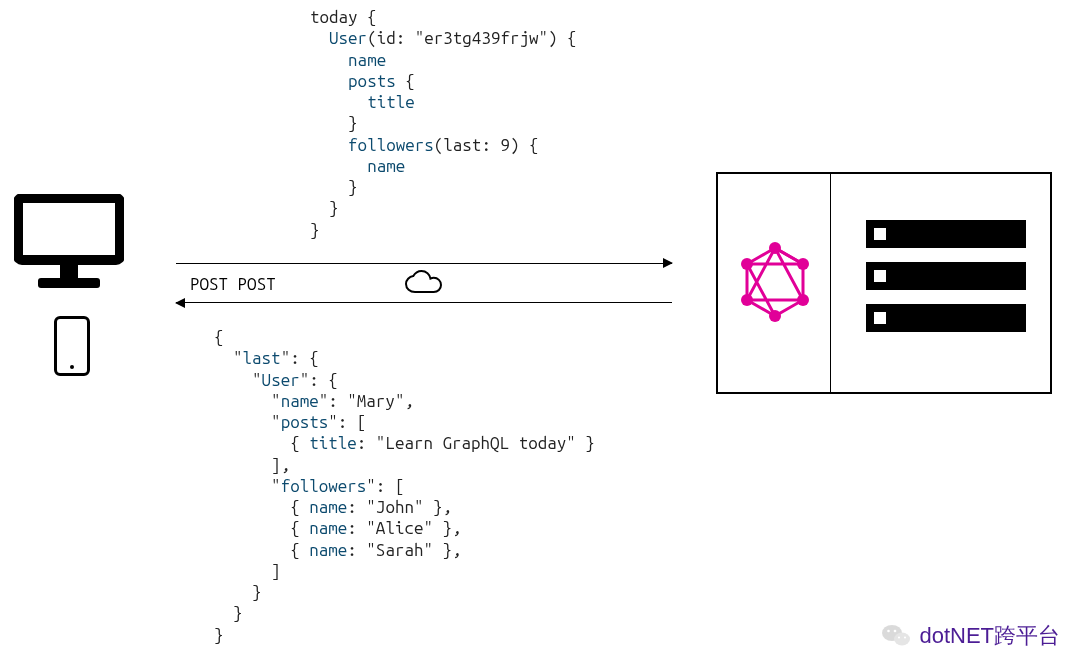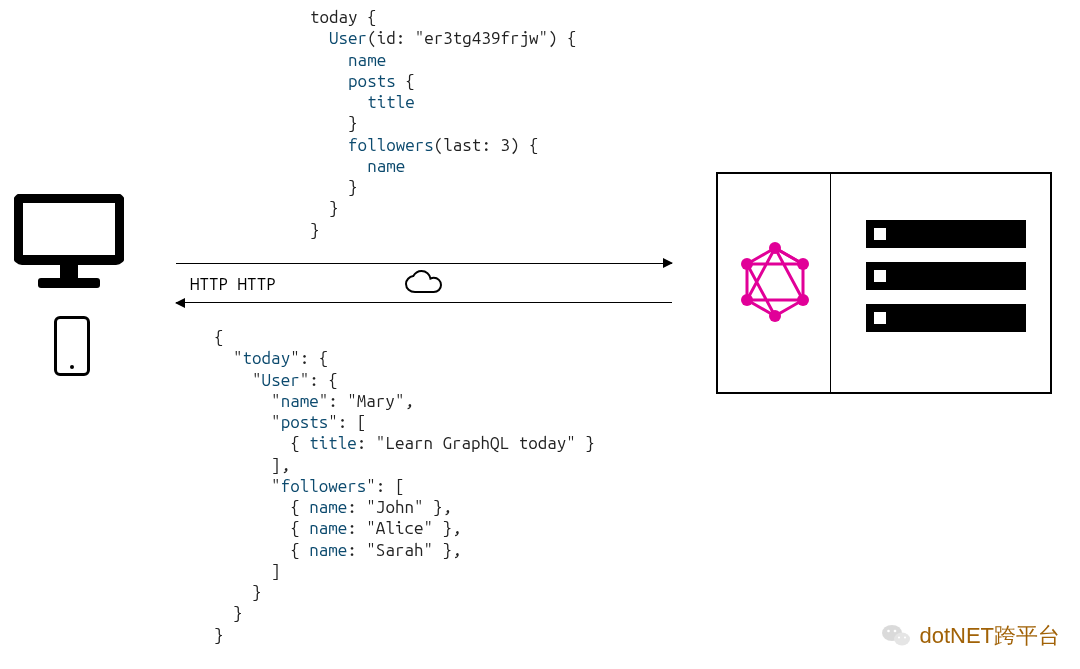--- a/index.html
+++ b/index.html
@@ -44,21 +44,21 @@
 
   
   .server-box { position:absolute; left:716px; top:172px; width:336px; height:222px; border:2px solid #000; }
   .server-box-divider { position:absolute; left:112px; top:0; bottom:0; width:1px; background:#000; }
   .graphql-logo { position:absolute; left:22px; top:68px; }
   .db-stack { position:absolute; right:24px; top:46px; display:flex; flex-direction:column; gap:14px; }
   .db-bar { width:160px; height:28px; background:#000; position:relative; }
   .db-bar::before { content:""; position:absolute; left:8px; top:50%; transform:translateY(-50%); width:12px; height:12px; background:#fff; }
 
   
-  .watermark { position:absolute; right:20px; bottom:18px; display:flex; align-items:center; gap:8px; color:#a16207; font-family: -apple-system, Arial, "Microsoft YaHei", sans-serif; font-size:22px; }
+  .watermark { position:absolute; right:20px; bottom:18px; display:flex; align-items:center; gap:8px; color:#4c1d95; font-family: -apple-system, Arial, "Microsoft YaHei", sans-serif; font-size:22px; }
   .watermark svg { opacity:0.55; }
 </style>
 </head>
 <body>
 
 <div class="stage">
 
   <div class="clients">
     <svg class="monitor-svg" width="110" height="100" viewBox="0 0 110 100">
       <rect x="4" y="4" width="102" height="62" rx="4" fill="none" stroke="#000" stroke-width="10"></rect>
@@ -67,41 +67,41 @@
     </svg>
     <div class="phone"></div>
   </div>
 
   <pre class="code query"><span>today {</span>
 <span>  </span><span class="kw-green">User</span><span>(id: "er3tg439frjw") {</span>
 <span>    </span><span class="kw-green">name</span>
 <span>    </span><span class="kw-green">posts</span><span> {</span>
 <span>      </span><span class="kw-green">title</span>
 <span>    }</span>
-<span>    </span><span class="kw-green">followers</span><span>(last: 3) {</span>
+<span>    </span><span class="kw-green">followers</span><span>(last: 9) {</span>
 <span>      </span><span class="kw-green">name</span>
 <span>    }</span>
 <span>  }</span>
 <span>}</span></pre>
 
   <div class="arrows">
     <div class="arrow-line arrow-top">
         <div class="arrow-head-r"></div>
       </div>
     <div class="arrow-line arrow-bot">
         <div class="arrow-head-l"></div>
       </div>
-    <div class="http-label">HTTP HTTP</div>
+    <div class="http-label">POST POST</div>
     <svg class="cloud" width="42" height="26" viewBox="0 0 42 26">
       <path d="M12 22c-5 0-9-3.5-9-8 0-4 3.2-7.3 7.3-7.9C12 3 15 1 18.5 1c4.6 0 8.4 3.3 9 7.6 1-.5 2.1-.8 3.3-.8 4 0 7.2 3.1 7.2 7.1S34.8 22 30.8 22H12z" fill="none" stroke="#000" stroke-width="2"></path>
     </svg>
   </div>
 
   <pre class="code response"><span>{</span>
-<span>  "</span><span class="kw-green">today</span><span>": {</span>
+<span>  "</span><span class="kw-green">last</span><span>": {</span>
 <span>    "</span><span class="kw-green">User</span><span>": {</span>
 <span>      "</span><span class="kw-green">name</span><span>": "Mary",</span>
 <span>      "</span><span class="kw-green">posts</span><span>": [</span>
 <span>        { </span><span class="kw-green">title</span><span>: "Learn GraphQL today" }</span>
 <span>      ],</span>
 <span>      "</span><span class="kw-green">followers</span><span>": [</span>
 <span>        { </span><span class="kw-green">name</span><span>: "John" },</span>
 <span>        { </span><span class="kw-green">name</span><span>: "Alice" },</span>
 <span>        { </span><span class="kw-green">name</span><span>: "Sarah" },</span>
 <span>      ]</span>

